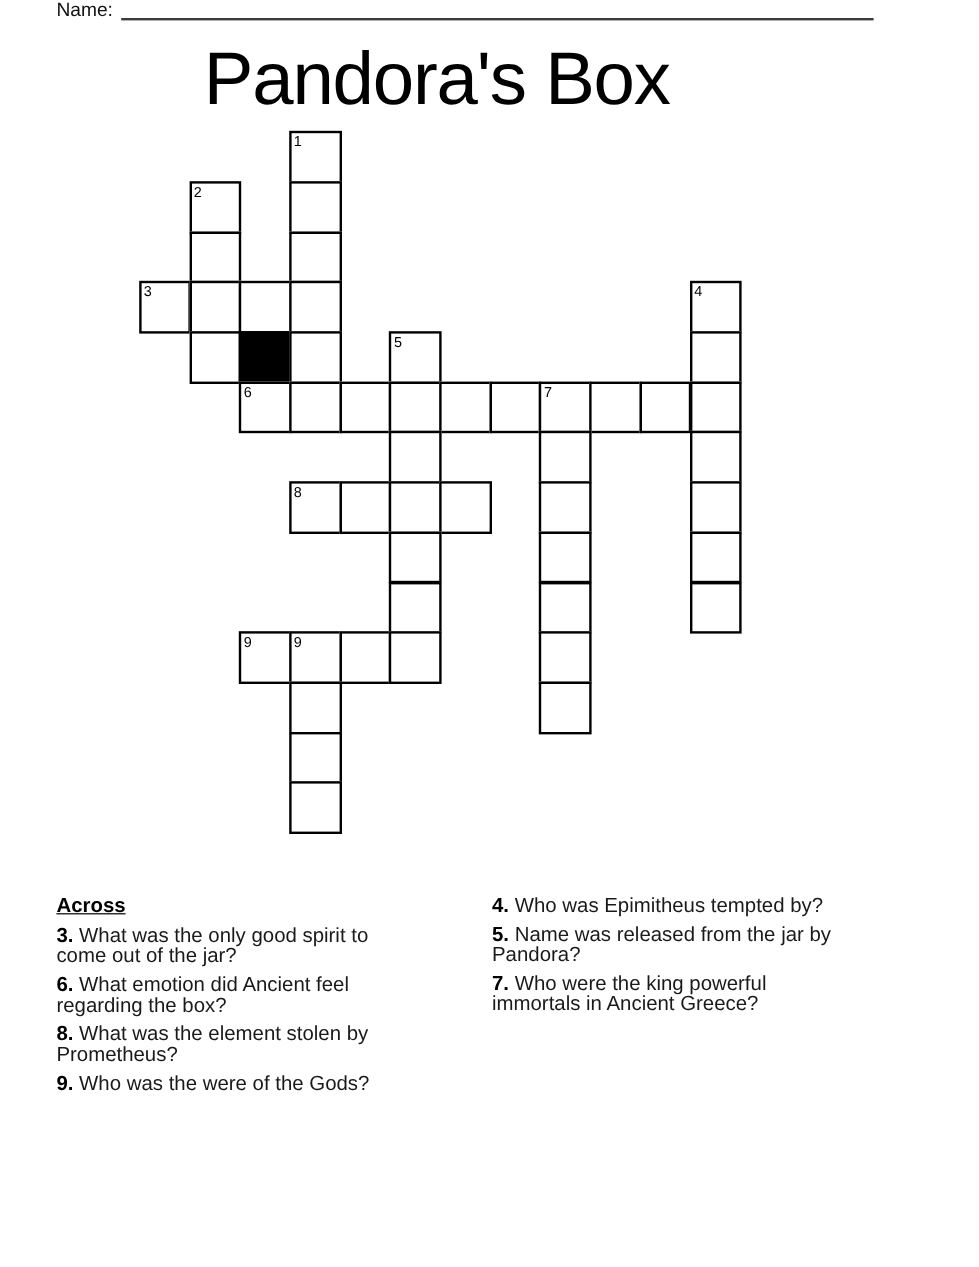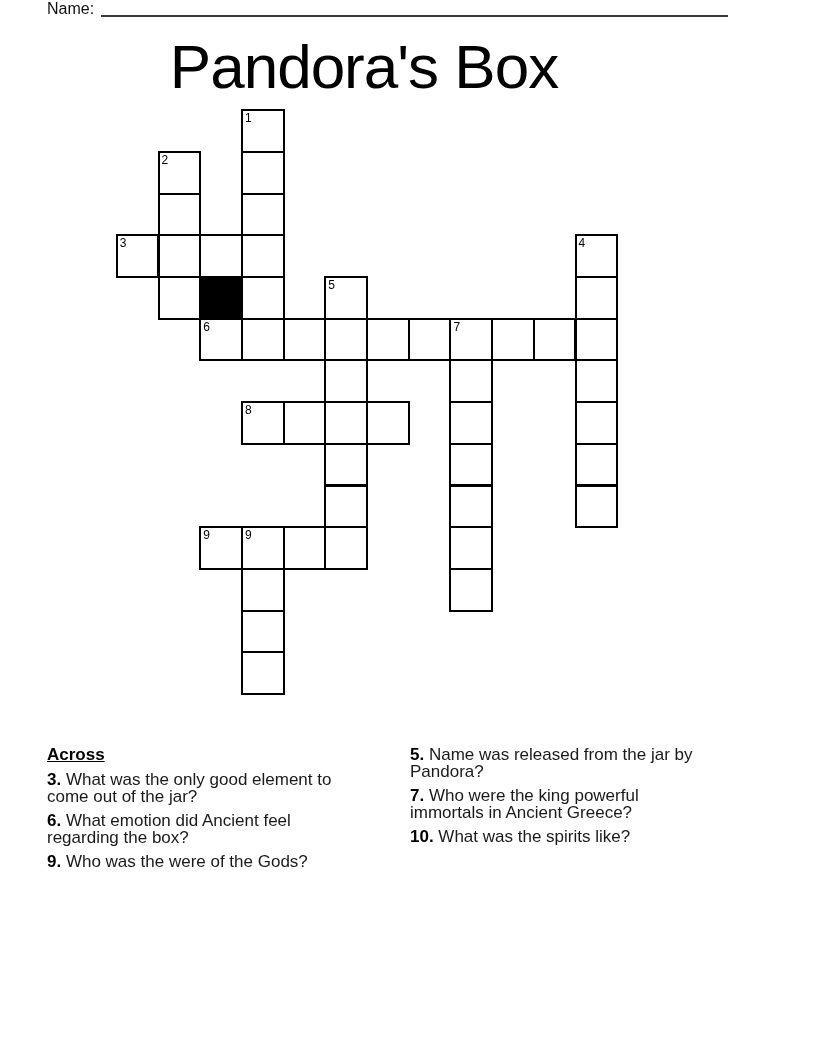--- a/index.html
+++ b/index.html
@@ -165,24 +165,25 @@
       <div class="cell" style="left: 324.3px; top: 526.2px;"></div>
       <div class="cell" style="left: 449.4px; top: 526.2px;"></div>
       <div class="cell" style="left: 240.9px; top: 567.9px;"></div>
       <div class="cell" style="left: 449.4px; top: 567.9px;"></div>
       <div class="cell" style="left: 240.9px; top: 609.6px;"></div>
       <div class="cell" style="left: 240.9px; top: 651.3px;"></div>
     </div>
 
   <div class="clues across" id="across-clues">
     <div class="clues-heading">Across</div>
-  <p class="clue"><b>3.</b><span> What was the only good element to come out of the jar?</span></p>
+  <p class="clue"><b>3.</b><span> What was the only good spirit to come out of the jar?</span></p>
       <p class="clue"><b>6.</b><span> What emotion did Ancient feel regarding the box?</span></p>
+      <p class="clue"><b>8.</b><span> What was the element stolen by Prometheus?</span></p>
       <p class="clue"><b>9.</b><span> Who was the were of the Gods?</span></p>
     </div>
 
   <div class="clues down" id="down-clues">
+      <p class="clue"><b>4.</b><span> Who was Epimitheus tempted by?</span></p>
       <p class="clue"><b>5.</b><span> Name was released from the jar by Pandora?</span></p>
       <p class="clue"><b>7.</b><span> Who were the king powerful immortals in Ancient Greece?</span></p>
-      <p class="clue"><b>10.</b><span> What was the spirits like?</span></p>
     </div>
 
 </div>
 
 </body></html>

